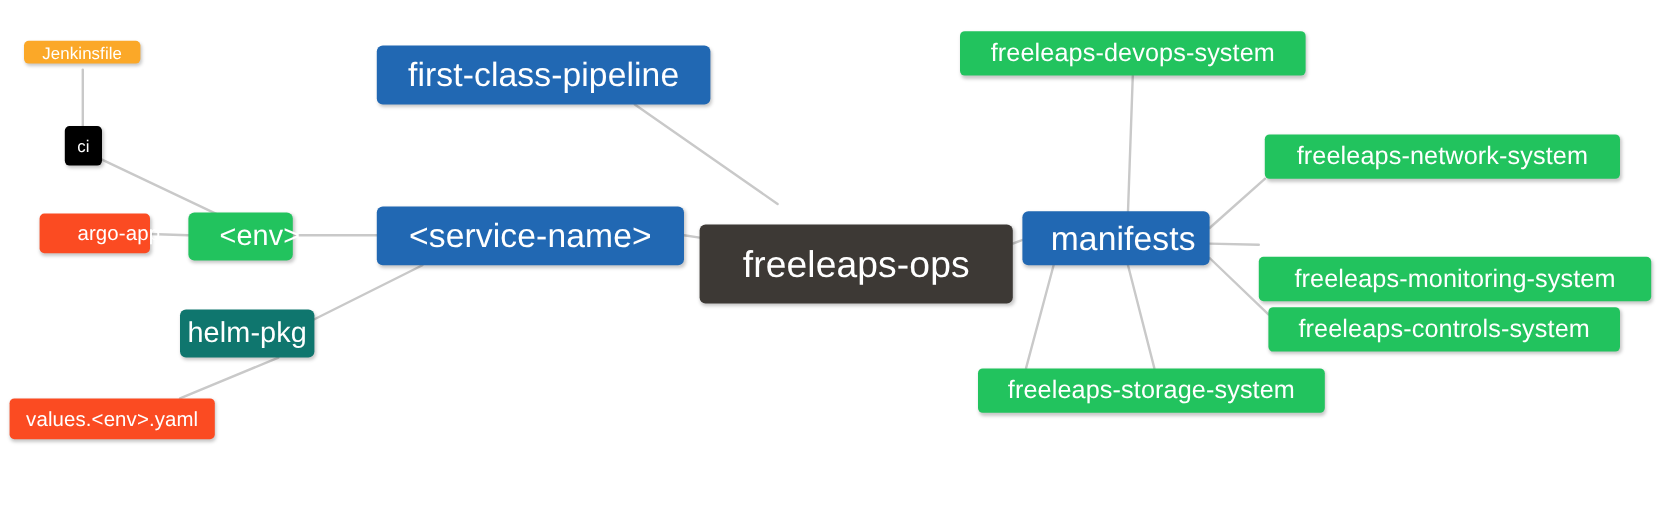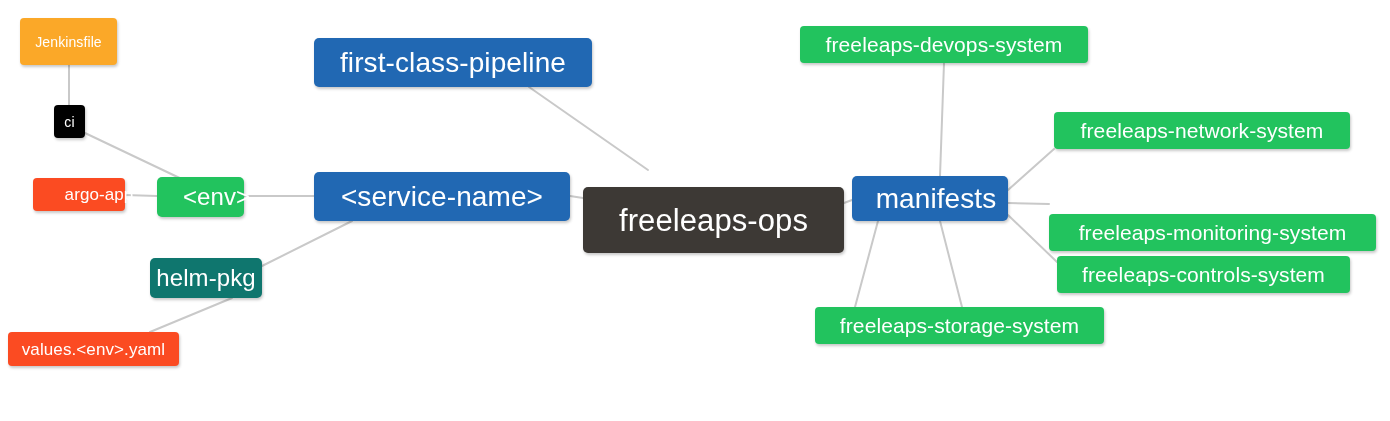--- a/index.html
+++ b/index.html
@@ -60,21 +60,21 @@
       <line x1="529" y1="87" x2="648" y2="170" stroke="#c9c9c9" stroke-width="2" stroke-linecap="round"></line>
       <line x1="844" y1="203" x2="852" y2="200" stroke="#c9c9c9" stroke-width="2" stroke-linecap="round"></line>
       <line x1="940" y1="176" x2="944" y2="63" stroke="#c9c9c9" stroke-width="2" stroke-linecap="round"></line>
       <line x1="1008" y1="190" x2="1054" y2="149" stroke="#c9c9c9" stroke-width="2" stroke-linecap="round"></line>
       <line x1="1008" y1="203" x2="1049" y2="204" stroke="#c9c9c9" stroke-width="2" stroke-linecap="round"></line>
       <line x1="1008" y1="215" x2="1057" y2="262" stroke="#c9c9c9" stroke-width="2" stroke-linecap="round"></line>
       <line x1="940" y1="221" x2="962" y2="307" stroke="#c9c9c9" stroke-width="2" stroke-linecap="round"></line>
       <line x1="878" y1="221" x2="855" y2="307" stroke="#c9c9c9" stroke-width="2" stroke-linecap="round"></line>
     </svg>
   <div id="node-layer">
-      <div class="node sz-tiny" style="left: 20px; top: 18px; width: 97px; height: 47px; background: rgb(251, 168, 40);">
+      <div class="node sz-tiny" style="left: 20px; top: 34px; width: 97px; height: 19px; background: rgb(251, 168, 40);">
         <span>Jenkinsfile</span>
       </div>
       <div class="node sz-tiny" style="left: 54px; top: 105px; width: 31px; height: 33px; background: #000000;">
         <span>ci</span>
       </div>
       <div class="node sz-leaf" style="left: 33px; top: 178px; width: 92px; height: 33px; background: rgb(251, 75, 34); padding-left: 40px;">
         <span>argo-app</span>
       </div>
       <div class="node sz-mid" style="left: 157px; top: 177px; width: 87px; height: 40px; background: rgb(34, 195, 94); padding-left: 32px;">
         <span>&lt;env&gt;</span>

